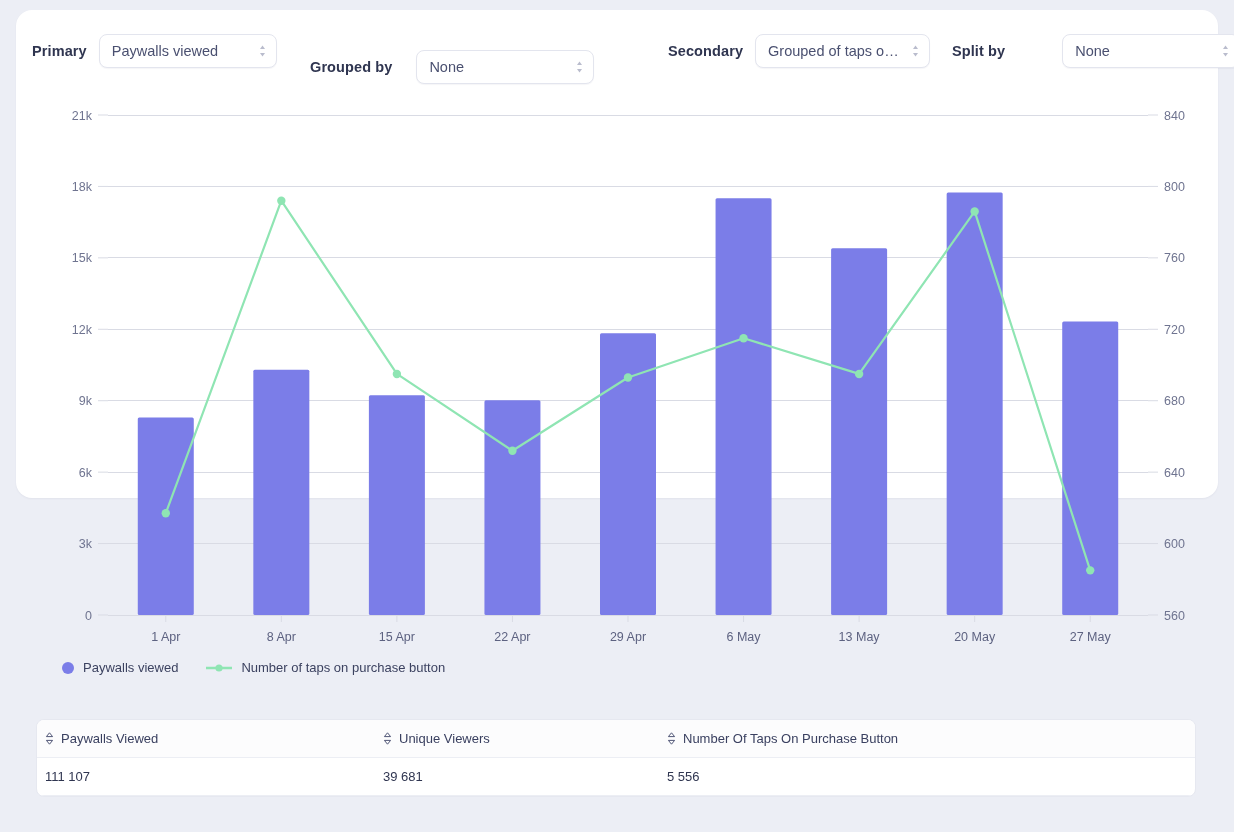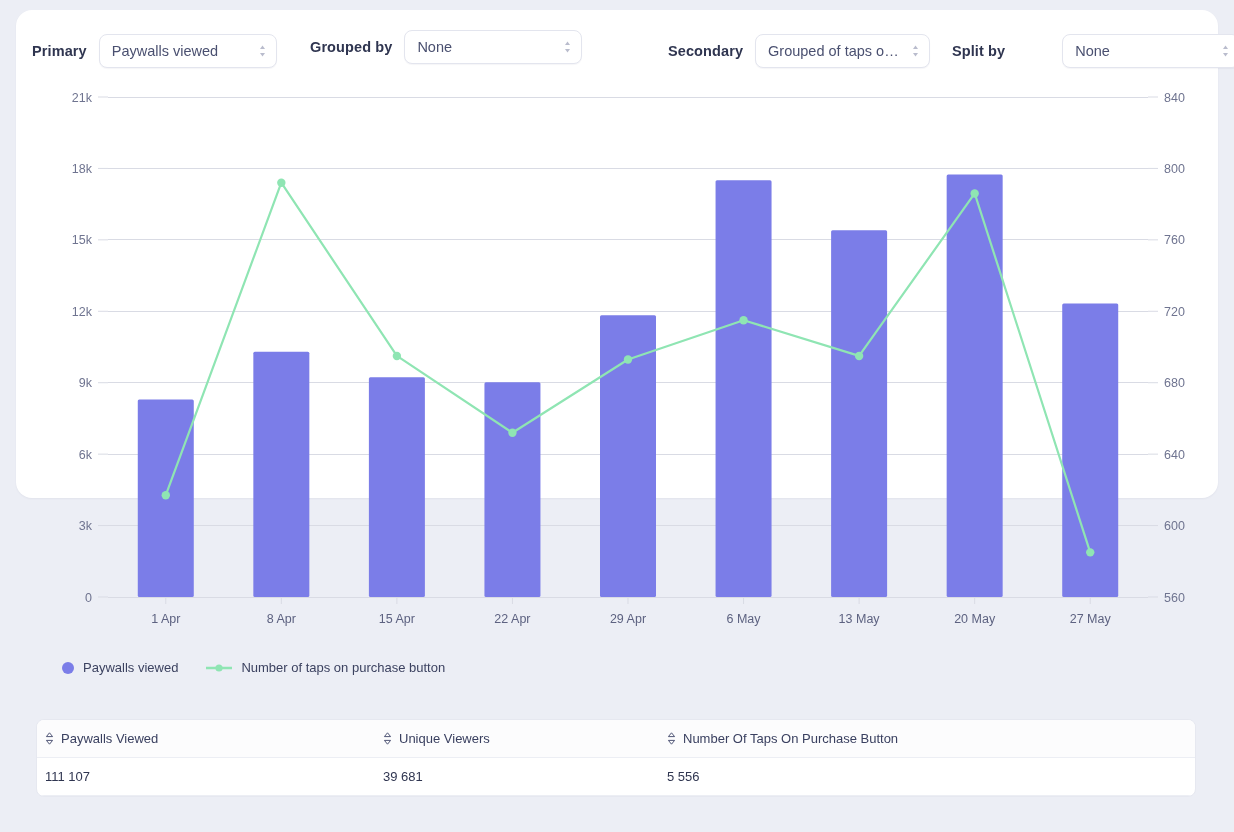--- a/index.html
+++ b/index.html
@@ -65,21 +65,21 @@
     display: block;
   }
   .sel-primary  { width: 178px; }
   .sel-grouped  { width: 178px; }
   .sel-secondary{ width: 175px; padding-right: 28px;}
   .sel-split    { width: 178px; }
 
   
   .chart-wrap {
     position: absolute;
-    left: 0; top: 66px;
+    left: 0; top: 84px;
     width: 1202px; height: 560px;
   }
   svg.chart { display: block; }
 
   .axis-txt {
     font-family: "Liberation Sans", sans-serif;
     font-size: 12.5px;
     fill: #6f7490;
   }
   .xaxis-txt {
@@ -147,21 +147,21 @@
         <span class="ctrl-label">Primary</span>
         <div class="select sel-primary">
           <span class="val">Paywalls viewed</span>
           <svg class="stepper-icon" viewBox="0 0 9 14">
             <path d="M4.5 1.5 L7 5 L2 5 Z" fill="#b9bccd"></path>
             <path d="M4.5 12.5 L7 9 L2 9 Z" fill="#b9bccd"></path>
           </svg>
         </div>
       </div>
 
-      <div class="ctrl-group" style="left:294px; top:20px;">
+      <div class="ctrl-group" style="left:294px; top:40px;gap:12px;">
         <span class="ctrl-label">Grouped by</span>
         <div class="select sel-grouped">
           <span class="val">None</span>
           <svg class="stepper-icon" viewBox="0 0 9 14">
             <path d="M4.5 1.5 L7 5 L2 5 Z" fill="#b9bccd"></path>
             <path d="M4.5 12.5 L7 9 L2 9 Z" fill="#b9bccd"></path>
           </svg>
         </div>
       </div>
 

